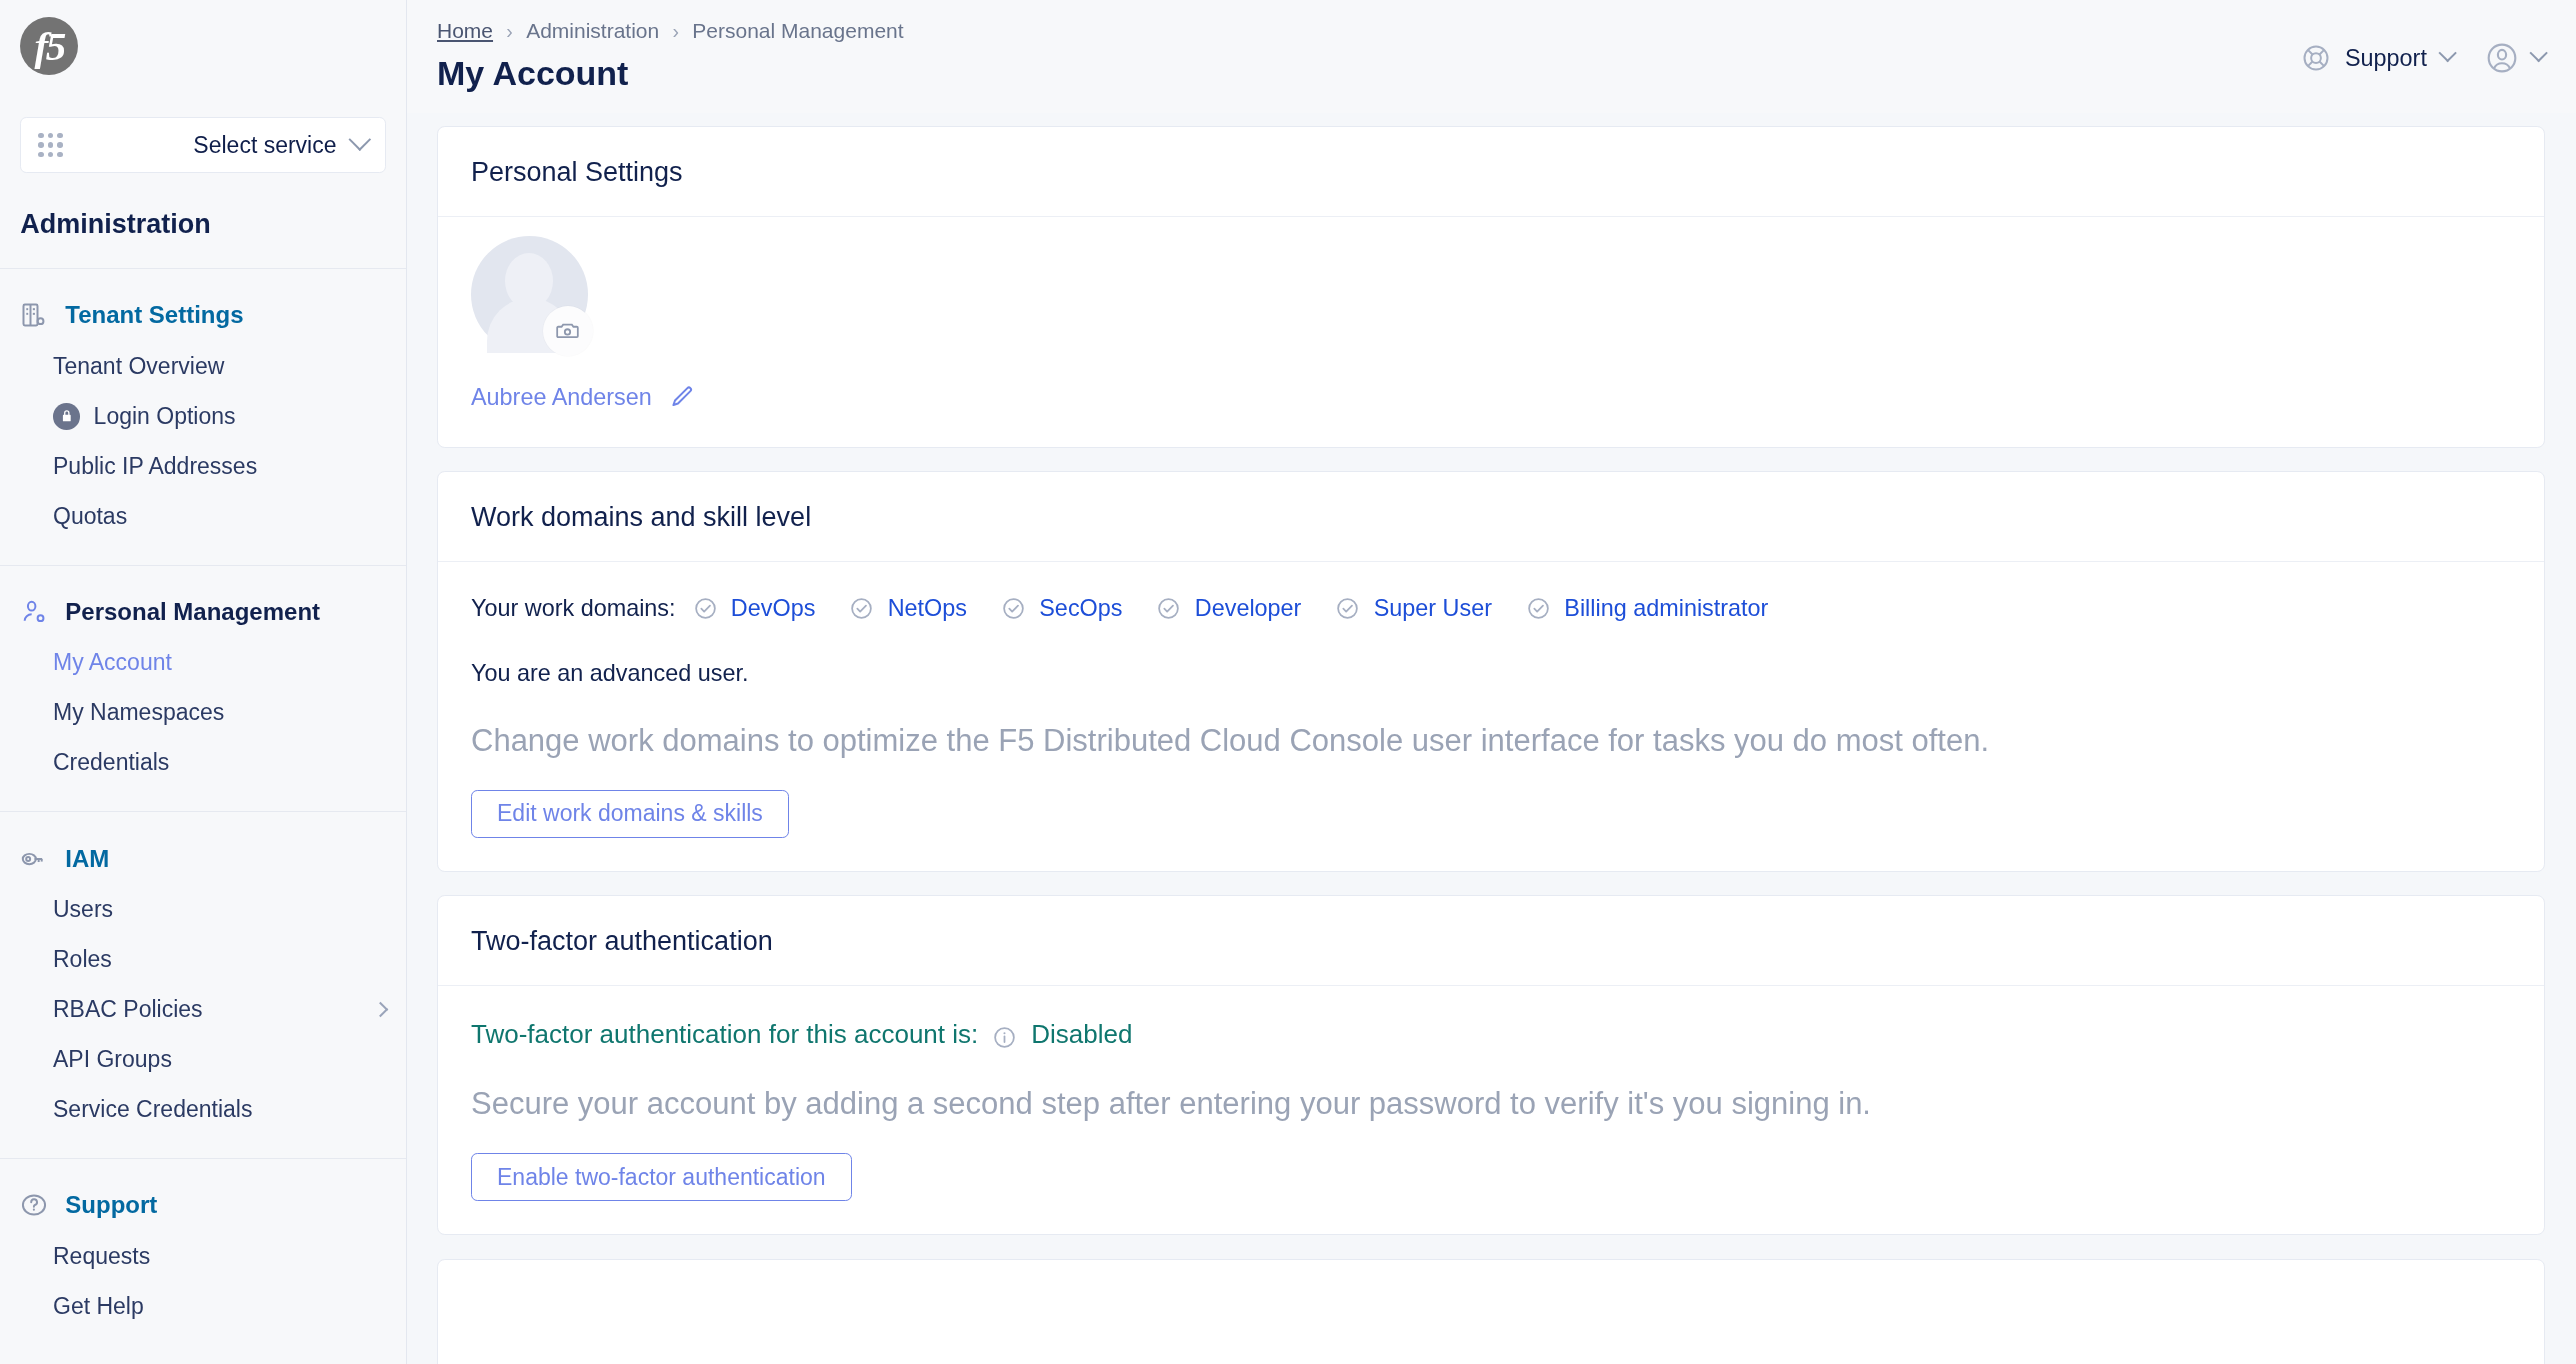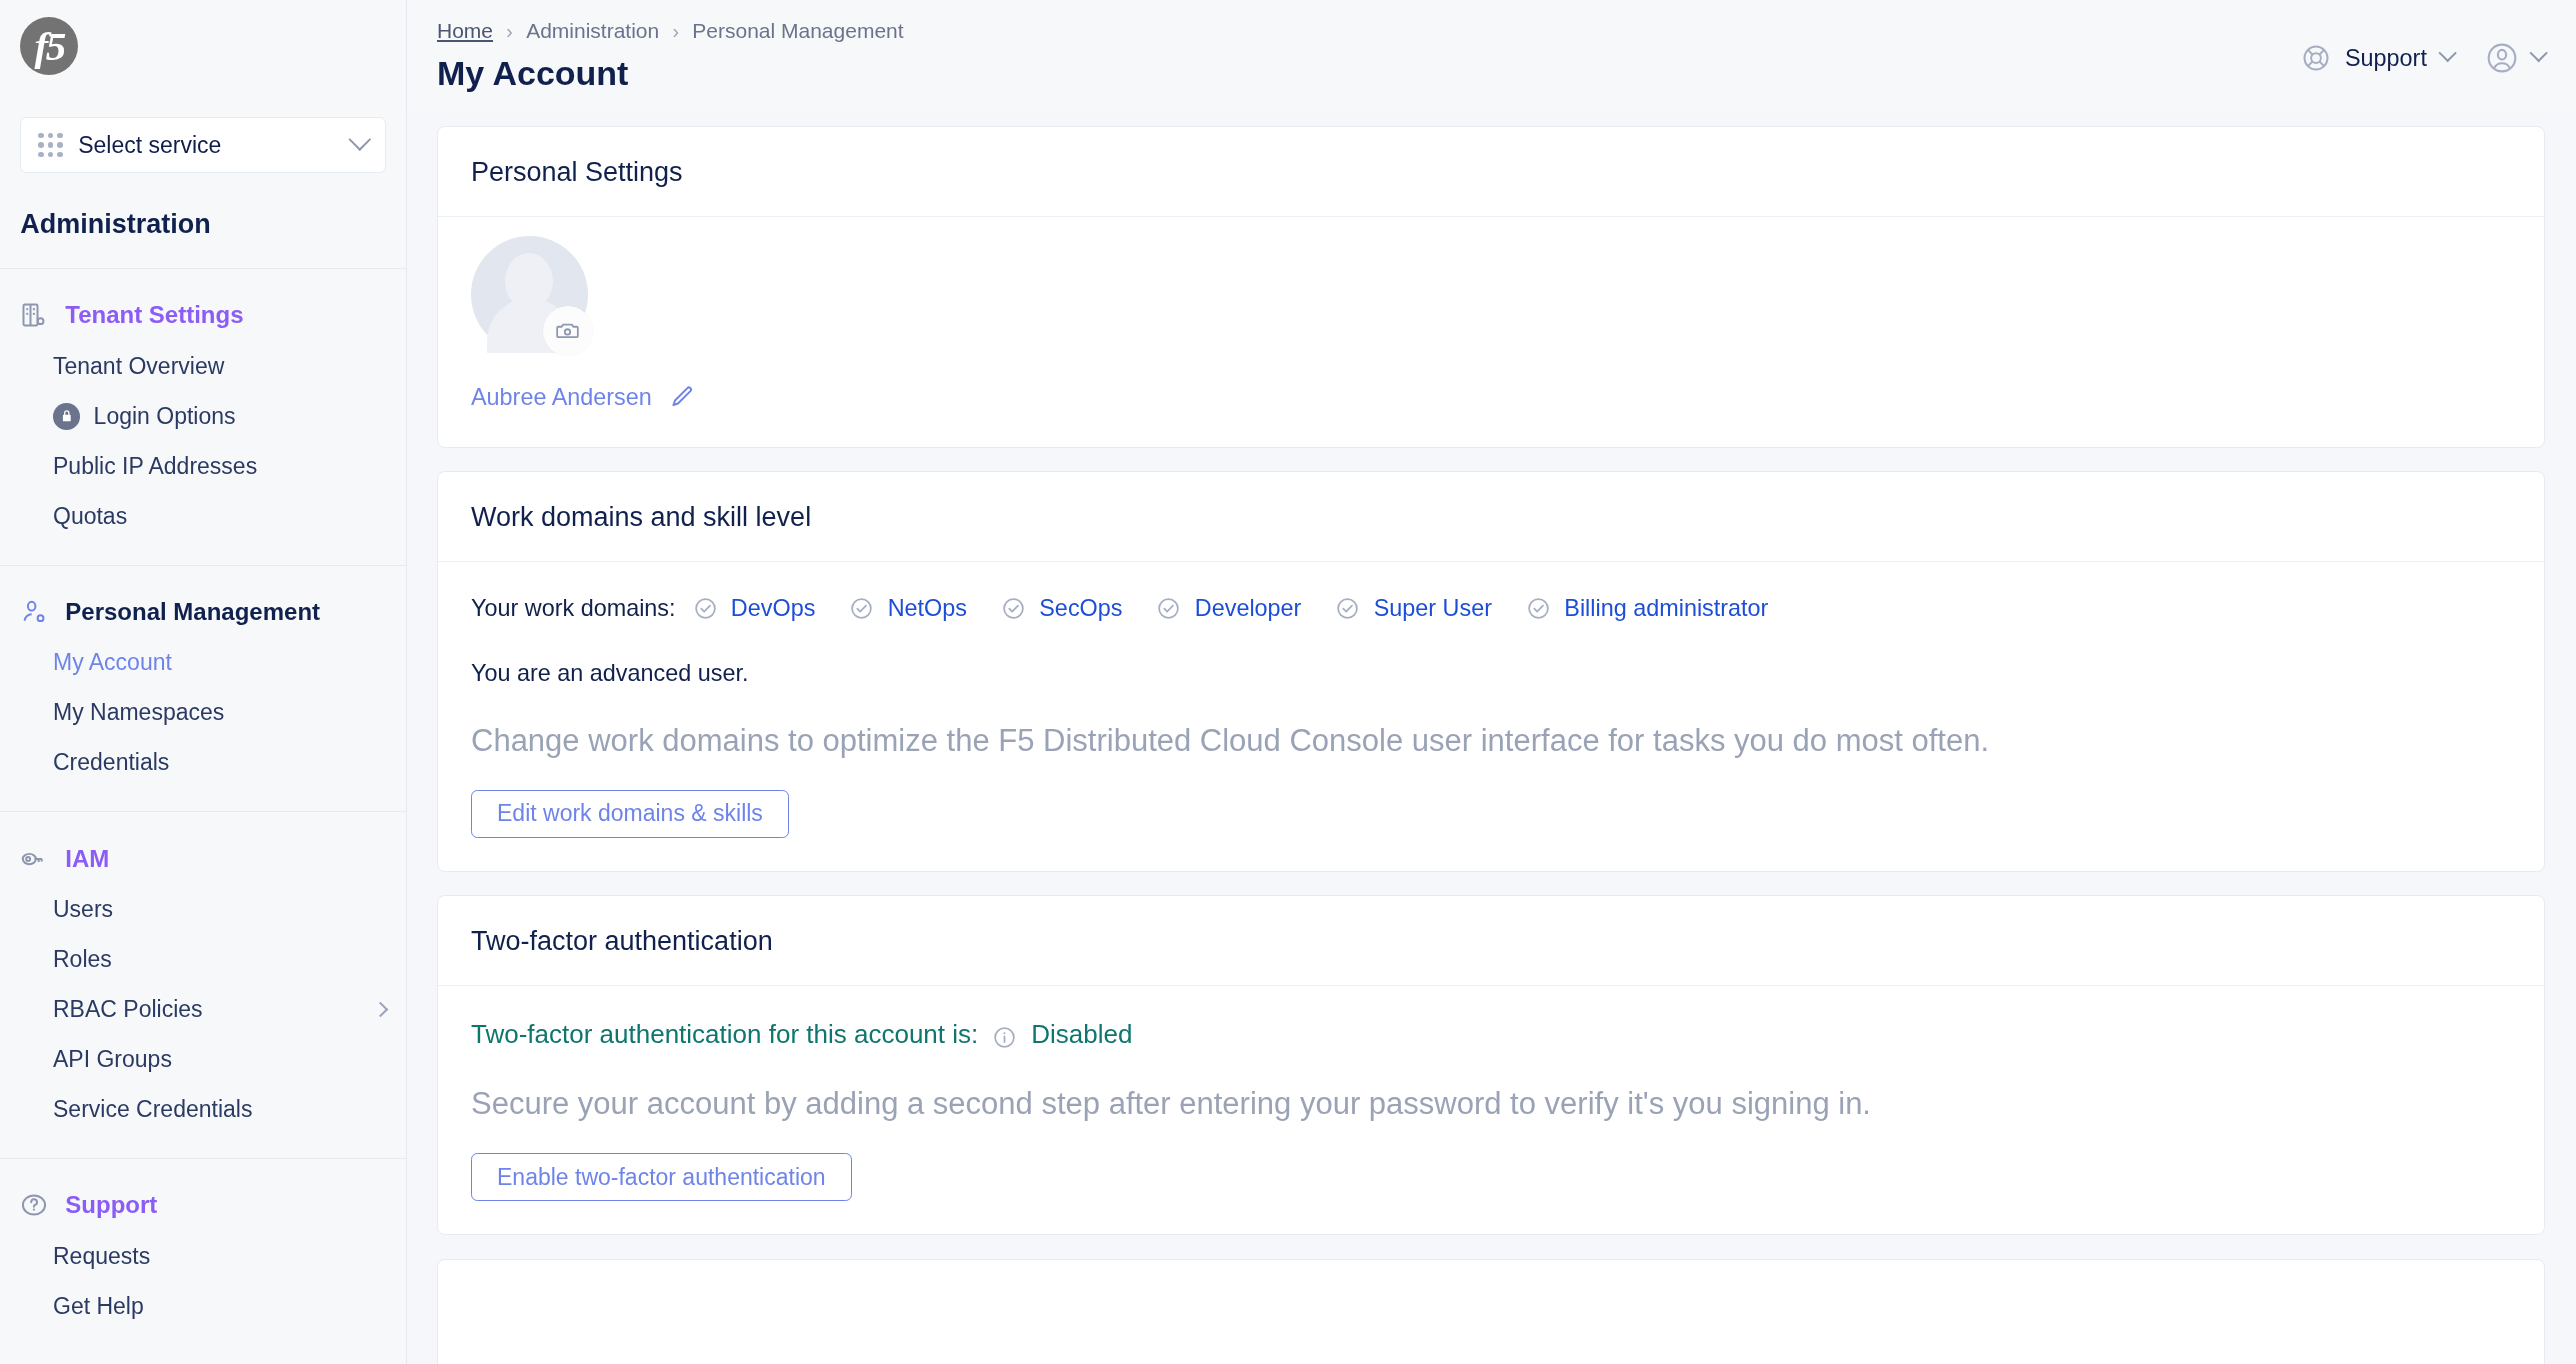--- a/index.html
+++ b/index.html
@@ -25,36 +25,37 @@
     position: absolute; inset: 0; color: #fff;
     font-family: "Liberation Serif", serif;
     font-weight: 700; font-style: italic; font-size: 41px;
     line-height: 58px; text-align: center; letter-spacing: -2.3px;
   }
   .service-select {
     margin: 0 20.3px; height: 56px; background: #fff;
     border: 1.6px solid #e6eaf2; border-radius: 6.3px;
     display: flex; align-items: center; padding: 0 17px; gap: 15.6px;
     cursor: pointer;
+    text-align: right;
   }
   .grid-icon { display: grid; grid-template-columns: repeat(3, 5.5px);
                grid-template-rows: repeat(3, 5.5px); gap: 3.9px; flex: 0 0 auto; }
   .grid-icon i { width: 5.5px; height: 5.5px; border-radius: 50%; background: #a9b2c4; display: block; }
   .service-select .label { flex: 1; font-size: 23px; color: #0f1e4a; }
   .chev { width: 15.6px; height: 15.6px; border-right: 2.3px solid #8c98ae;
           border-bottom: 2.3px solid #8c98ae; transform: rotate(45deg) translate(-3.9px,-3.9px);
           flex: 0 0 auto; }
 
   .admin-title { font-size: 27px; font-weight: 700; color: #11214d;
                  padding: 36px 20.3px 28px 20.3px; }
 
   .nav-group { border-top: 1.6px solid #e6e9f0; padding: 20.3px 0 23.4px 0; }
   .group-head { display: flex; align-items: center; gap: 17px;
                 padding: 4.7px 20.3px 4.7px 20.3px; height: 52px; cursor: pointer; }
-  .group-head .gtitle { font-size: 24px; font-weight: 700; color: #8b5cf6; }
+  .group-head .gtitle { font-size: 24px; font-weight: 700; color: #0369a1; }
   .group-head.active .gtitle { color: #11214d; }
   .nav-item { display: flex; align-items: center; height: 50px;
               padding: 0 20.3px 0 53px; font-size: 23px; color: #2b3a63; cursor: pointer; }
   .nav-item.sel { color: #6f84e8; }
   .nav-item .txt { flex: 1; }
   .nav-item .arrow { width: 11px; height: 11px; border-right: 2.3px solid #9aa4ba;
                      border-top: 2.3px solid #9aa4ba; transform: rotate(45deg); }
   .lock-badge { width: 26.6px; height: 26.6px; border-radius: 50%; background: #6b748c;
                 display: inline-flex; align-items: center; justify-content: center;
                 margin-right: 14px; margin-left: -38px; flex: 0 0 auto; }

